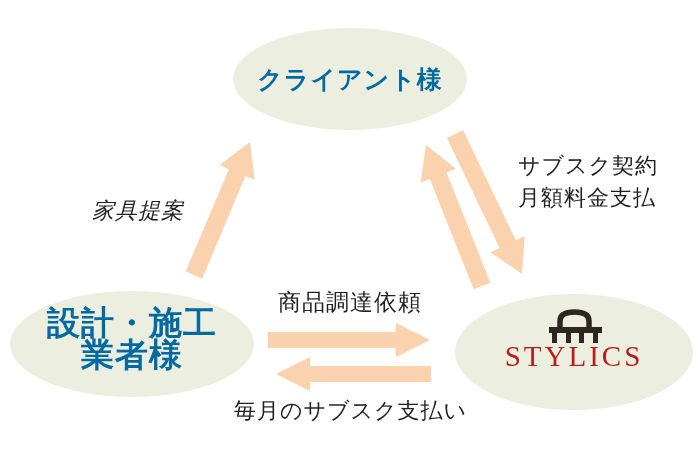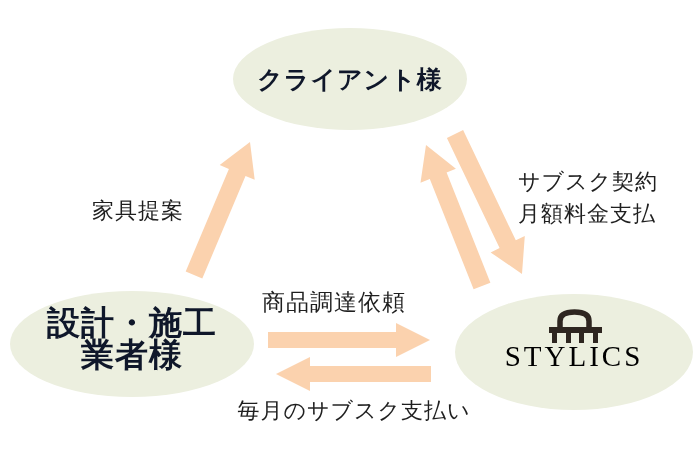--- a/index.html
+++ b/index.html
@@ -20,21 +20,21 @@
     position: absolute;
     left: 0;
     top: 0;
   }
   .overlay {
     position: absolute;
     margin: 0;
   }
   .node-label {
     font-weight: bold;
-    color: #0f172a;
+    color: #0369a1;
     text-align: center;
   }
   .node-label.client {
     left: 233px;
     top: 28px;
     width: 234px;
     height: 102px;
     display: flex;
     align-items: center;
     justify-content: center;
@@ -57,25 +57,25 @@
     text-align: center;
     font-family: "Liberation Serif", "DejaVu Serif", serif;
     font-size: 29px;
     letter-spacing: 3px;
   }
   .edge-label {
     font-size: 22px;
     letter-spacing: 1px;
     color: #1f1f1f;
   }
-  .lbl-furniture   { left: 92px;  top: 196px; }
+  .lbl-furniture   { left: 92px;  top: 196px; font-style: italic; }
   .lbl-delivery    { left: 370px; top: 194px; }
-  .lbl-subscription{ left: 518px; top: 166px; line-height: 32px; white-space: pre-line; }
-  .lbl-procurement { left: 234px; top: 287px; width: 200px; text-align: center; font-size: 23px; }
-  .lbl-monthly     { left: 228px; top: 396px; width: 252px; text-align: center; }
+  .lbl-subscription{ left: 518px; top: 150px; line-height: 32px; white-space: pre-line; }
+  .lbl-procurement { left: 250px; top: 287px; width: 200px; text-align: center; font-size: 23px; }
+  .lbl-monthly     { left: 234px; top: 396px; width: 252px; }
 </style>
 </head>
 <body>
 
 <div class="canvas">
 
   <svg width="700" height="450" viewBox="0 0 700 450">
 
     <polygon points="202.3,278.5 245.5,175.9 254.7,179.8 250,142 219.7,165 228.9,168.9 185.7,271.5" fill="#fbd2ae"></polygon>
     <polygon points="490.4,282.7 446.6,172.4 455.9,168.7 426,145 420.5,182.7 429.8,179 473.6,289.3" fill="#fbd2ae"></polygon>
@@ -89,21 +89,21 @@
 
     <g>
       <path d="M560 329 V321 Q560 312 574.5 312 Q589 312 589 321 V329" fill="none" stroke-width="5.5" stroke="#2e2620"></path>
       <path d="M549 327h53v6h-53z M552 333h5v10h-5z M566 333h5v10h-5z M579 333h5v10h-5z M593 333h5v10h-5z" fill="#2e2620"></path>
     </g>
   </svg>
 
   <div class="overlay node-label client">クライアント様</div>
   <div class="overlay node-label contractor">設計・施工
 業者様</div>
-  <div class="overlay brand" style="color: #000000;">STYLICS</div>
+  <div class="overlay brand" style="color: #b91c1c;">STYLICS</div>
 
   <div class="overlay edge-label lbl-furniture">家具提案</div>
   <div class="overlay edge-label lbl-subscription">サブスク契約
 月額料金支払</div>
   <div class="overlay edge-label lbl-procurement">商品調達依頼</div>
   <div class="overlay edge-label lbl-monthly">毎月のサブスク支払い</div>
 
 </div>
 
 </body></html>

